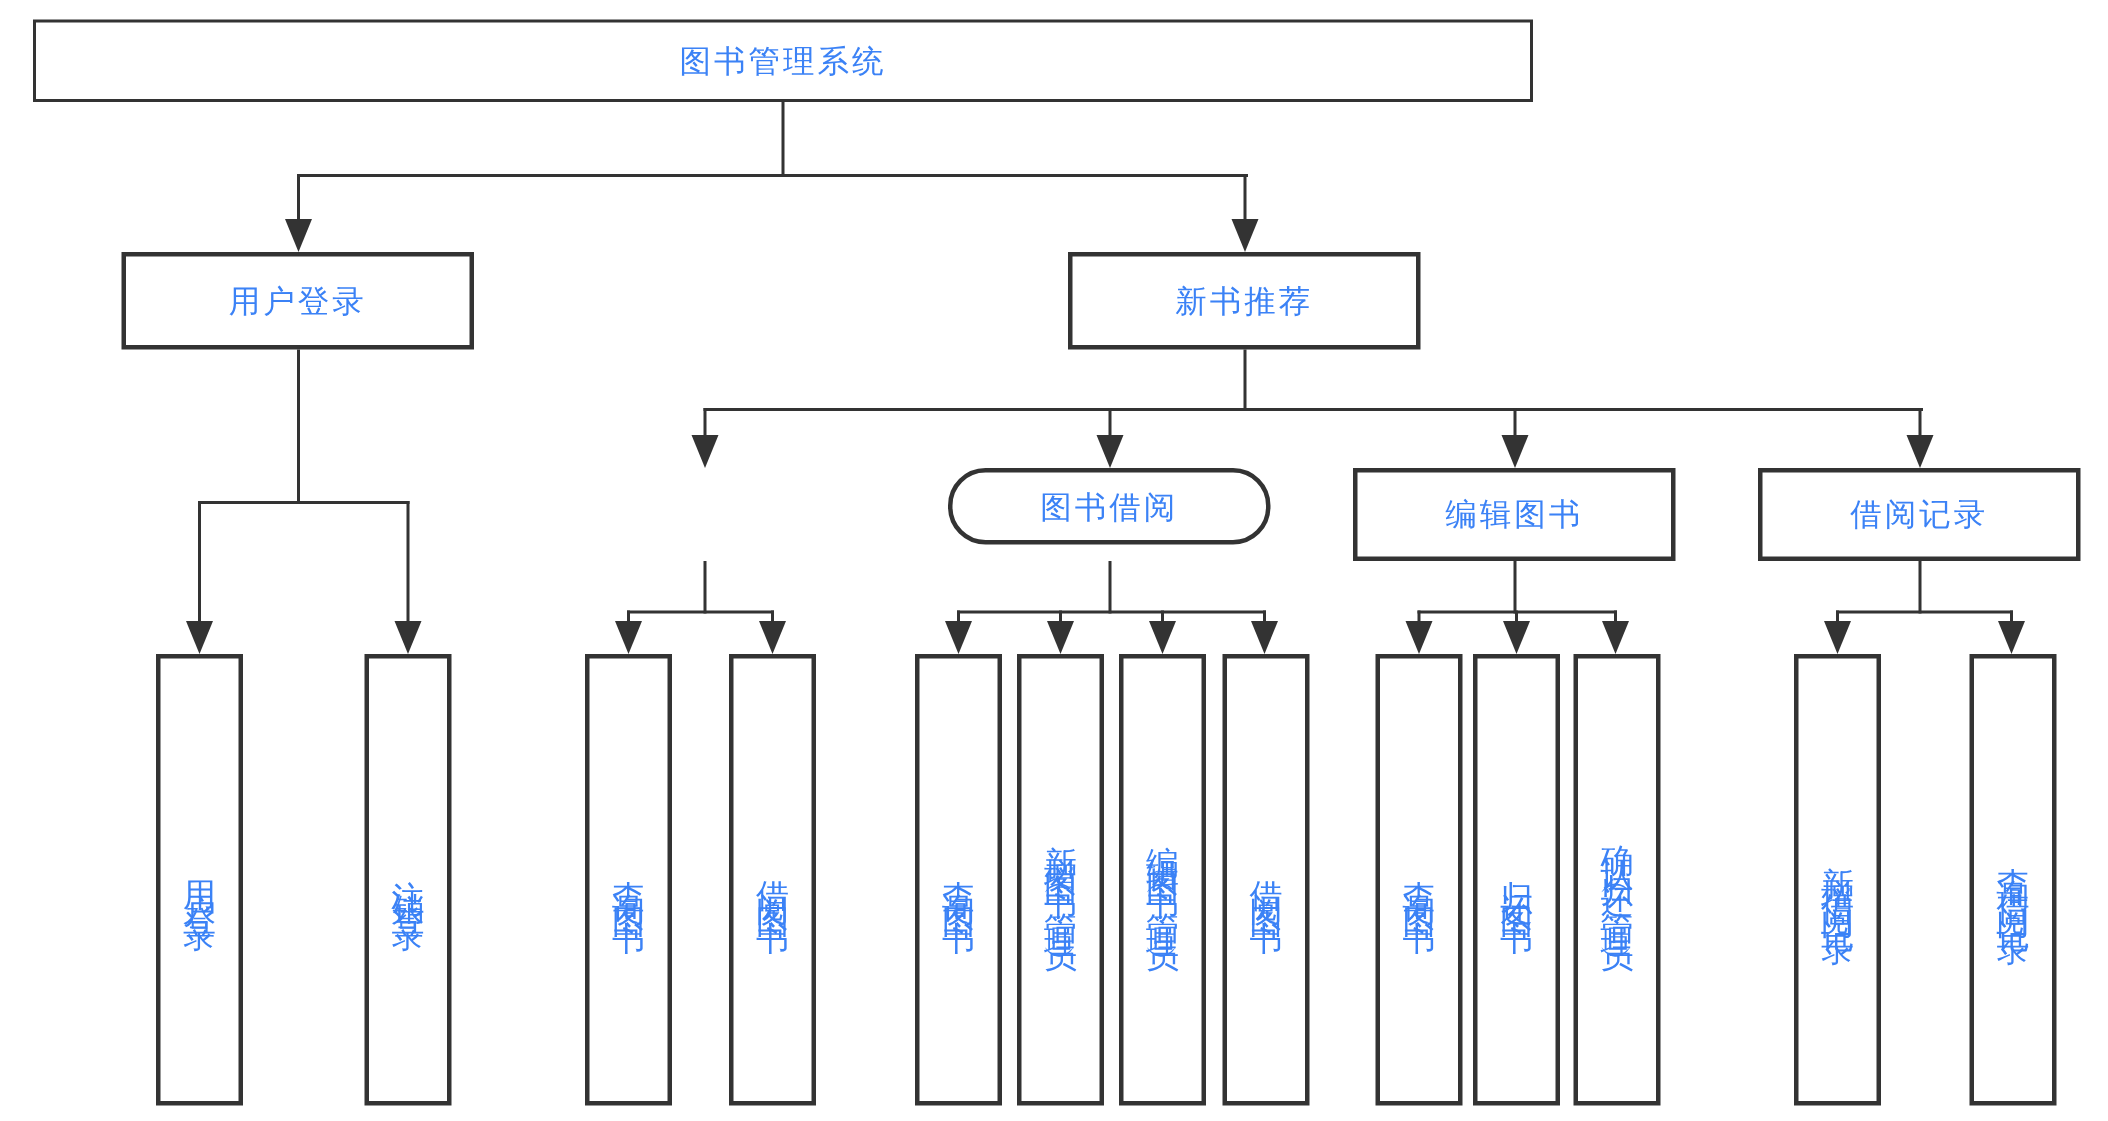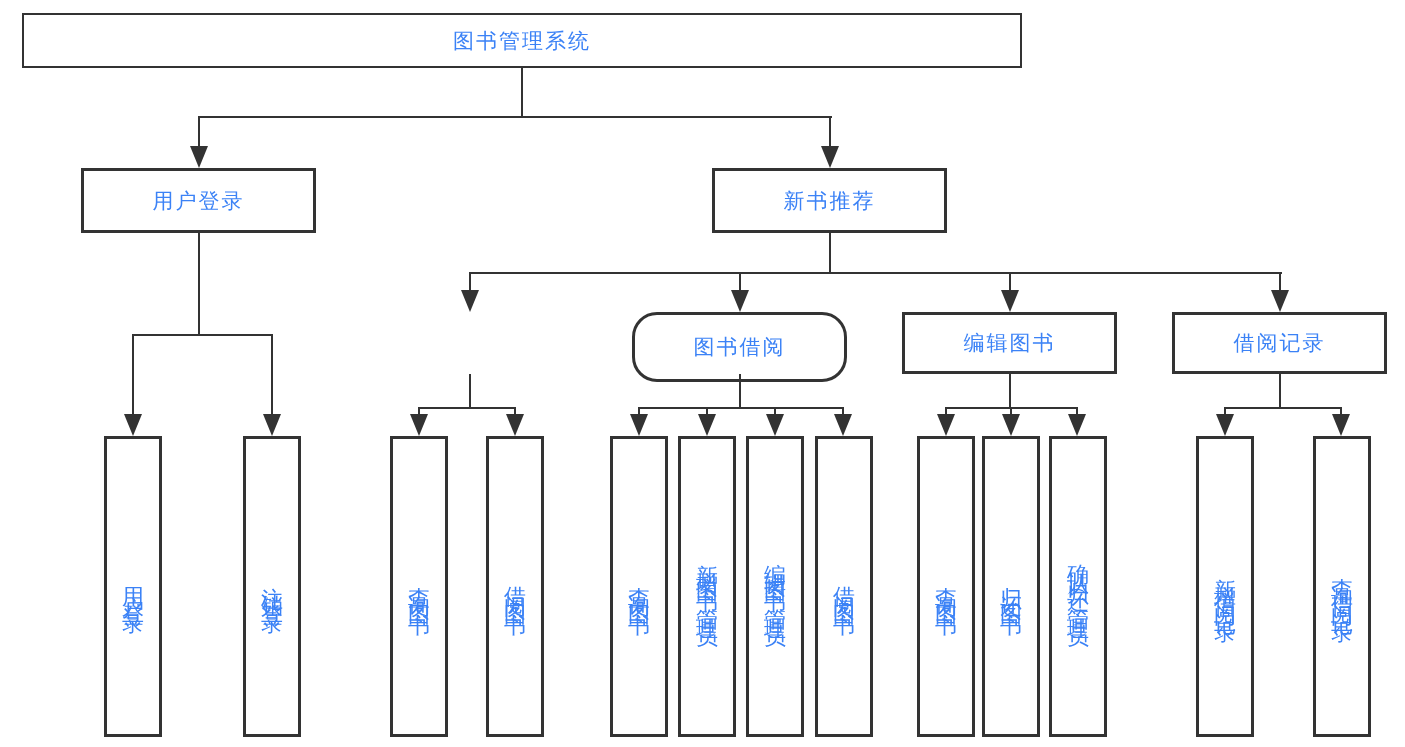--- a/index.html
+++ b/index.html
@@ -87,21 +87,21 @@
   <div class="hline" style="left:469px;top:272px;width:813px;"></div>
   <div class="vline" style="left:469px;top:272px;height:20px;"></div>
   <div class="arrow" style="left:461px;top:290px;"></div>
   <div class="vline" style="left:739px;top:272px;height:20px;"></div>
   <div class="arrow" style="left:731px;top:290px;"></div>
   <div class="vline" style="left:1009px;top:272px;height:20px;"></div>
   <div class="arrow" style="left:1001px;top:290px;"></div>
   <div class="vline" style="left:1279px;top:272px;height:20px;"></div>
   <div class="arrow" style="left:1271px;top:290px;"></div>
 
-  <div class="node" style="left:632px;top:312px;width:215px;height:70px;border-radius:25px;">
+  <div class="node" style="left:632px;top:312px;width:215px;height:51px;border-radius:25px;">
     <span>图书借阅</span>
   </div>
   <div class="node" style="left:902px;top:312px;width:215px;height:62px;">
     <span>编辑图书</span>
   </div>
   <div class="node" style="left:1172px;top:312px;width:215px;height:62px;">
     <span>借阅记录</span>
   </div>
 
   <div class="vline" style="left:469px;top:374px;height:35px;"></div>

